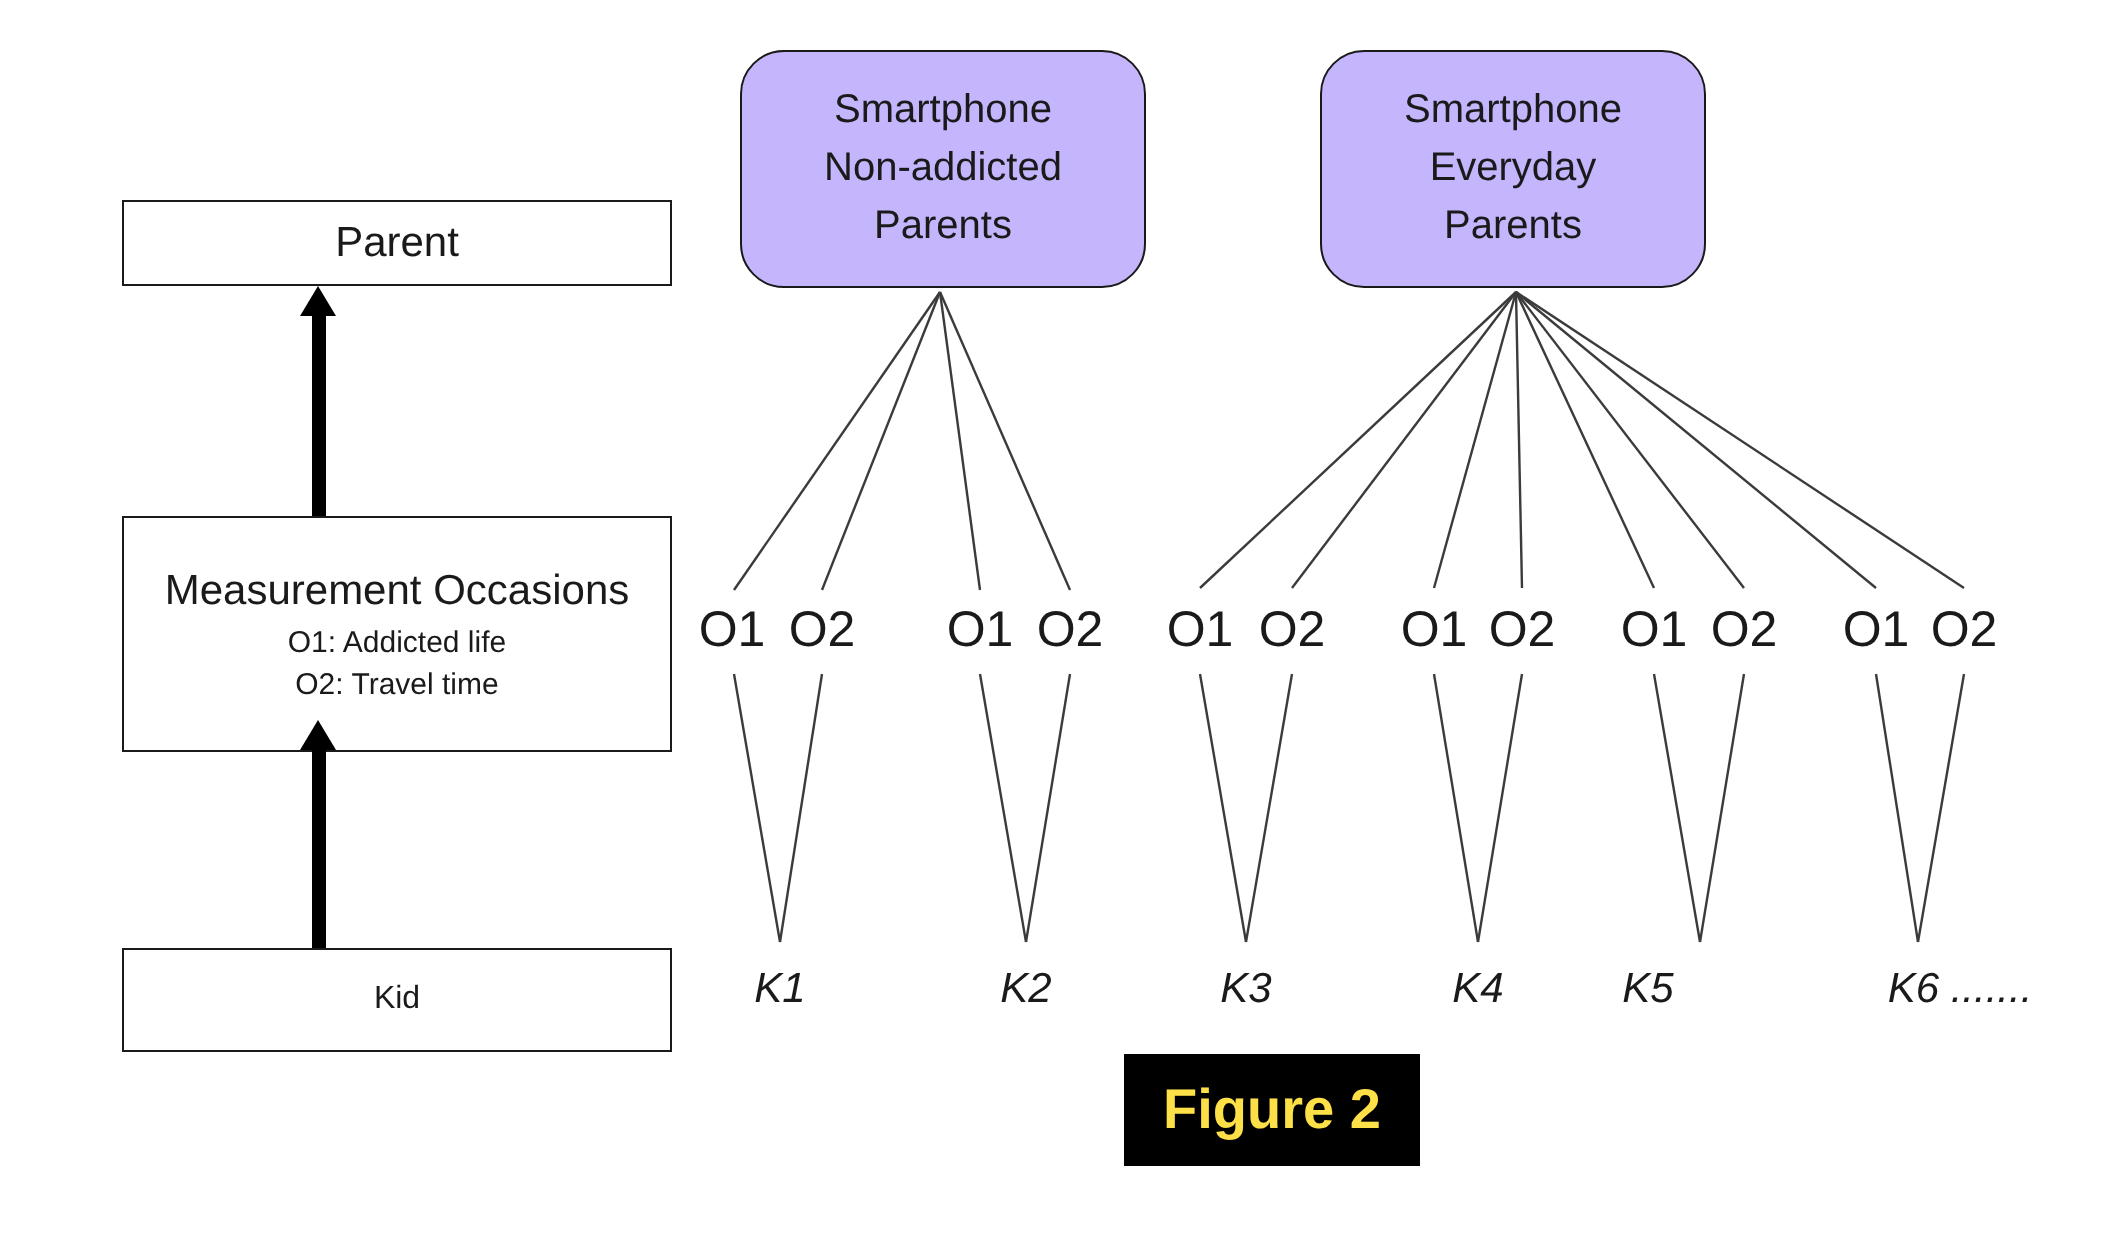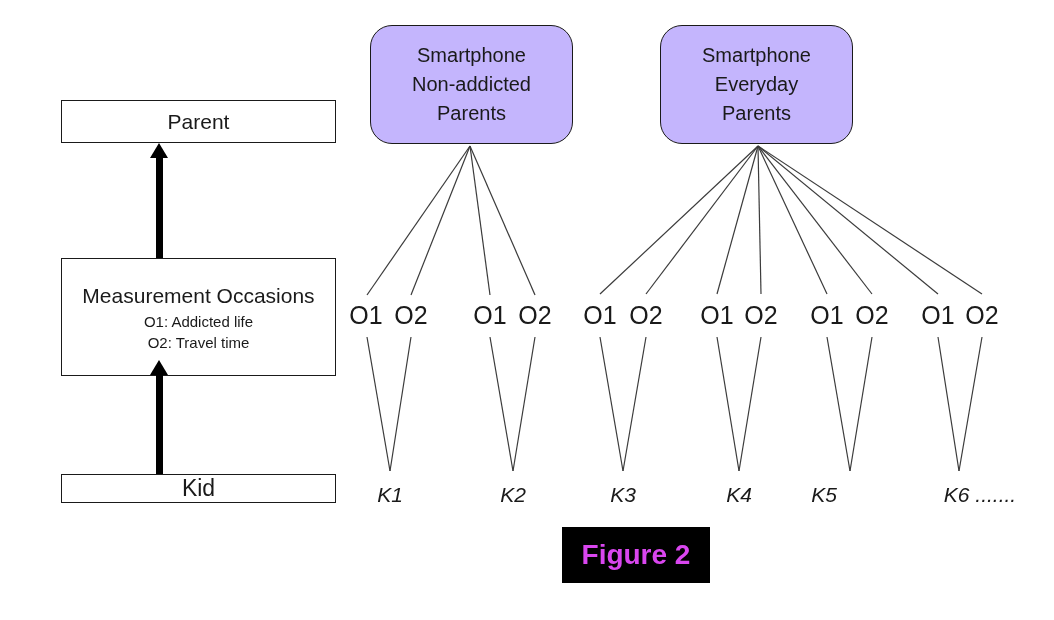--- a/index.html
+++ b/index.html
@@ -25,21 +25,21 @@
     box-sizing: border-box;
     display: flex;
     flex-direction: column;
     align-items: center;
     justify-content: center;
     text-align: center;
     margin-left: 39px;
   }
   .box.parent { top: 100px; height: 43px; font-size: 21px; }
   .box.measurement { top: 258px; height: 118px; }
-  .box.kid { top: 474px; height: 29px; font-size: 23px; }
+  .box.kid { top: 474px; height: 52px; font-size: 16px; }
   .m-title { font-size: 21px; line-height: 30px; }
   .m-sub { font-size: 15px; line-height: 21px; }
 
   
   .arrow {
     position: absolute;
     left: 150px;
     width: 18px;
     display: flex;
     flex-direction: column;
@@ -97,21 +97,21 @@
   .klabel.wide { width: 110px; margin-left: -55px; }
 
   
   .caption {
     position: absolute;
     left: 562px;
     top: 527px;
     width: 148px;
     height: 56px;
     background: #000000;
-    color: #d946ef;
+    color: #fde047;
     display: flex;
     align-items: center;
     justify-content: center;
     font-size: 28px;
     font-weight: bold;
   }
 </style>
 </head>
 <body>
 

